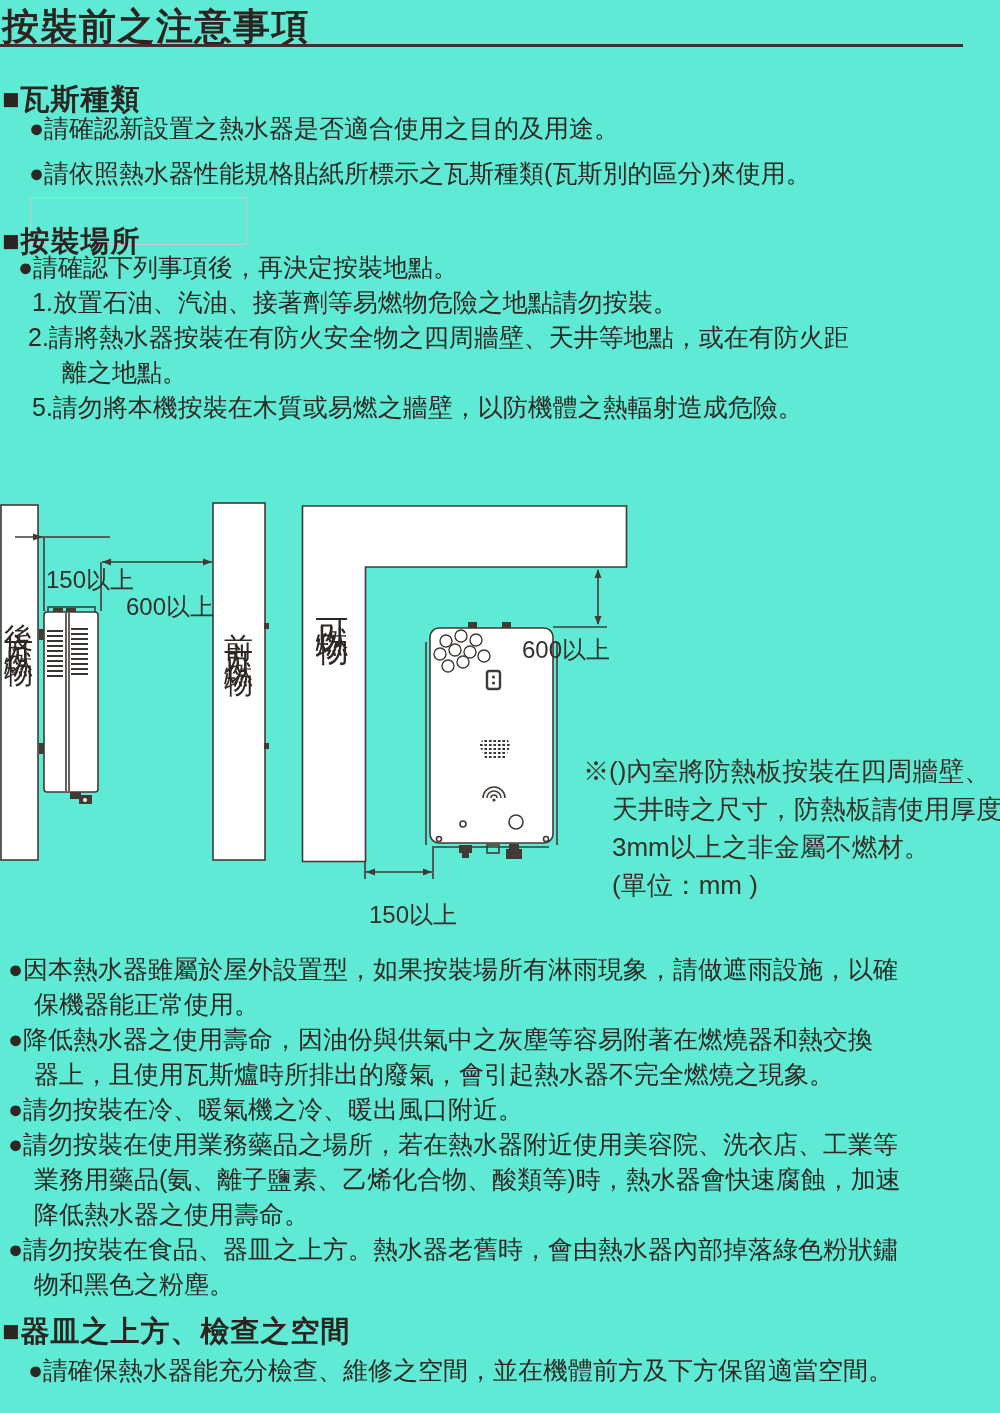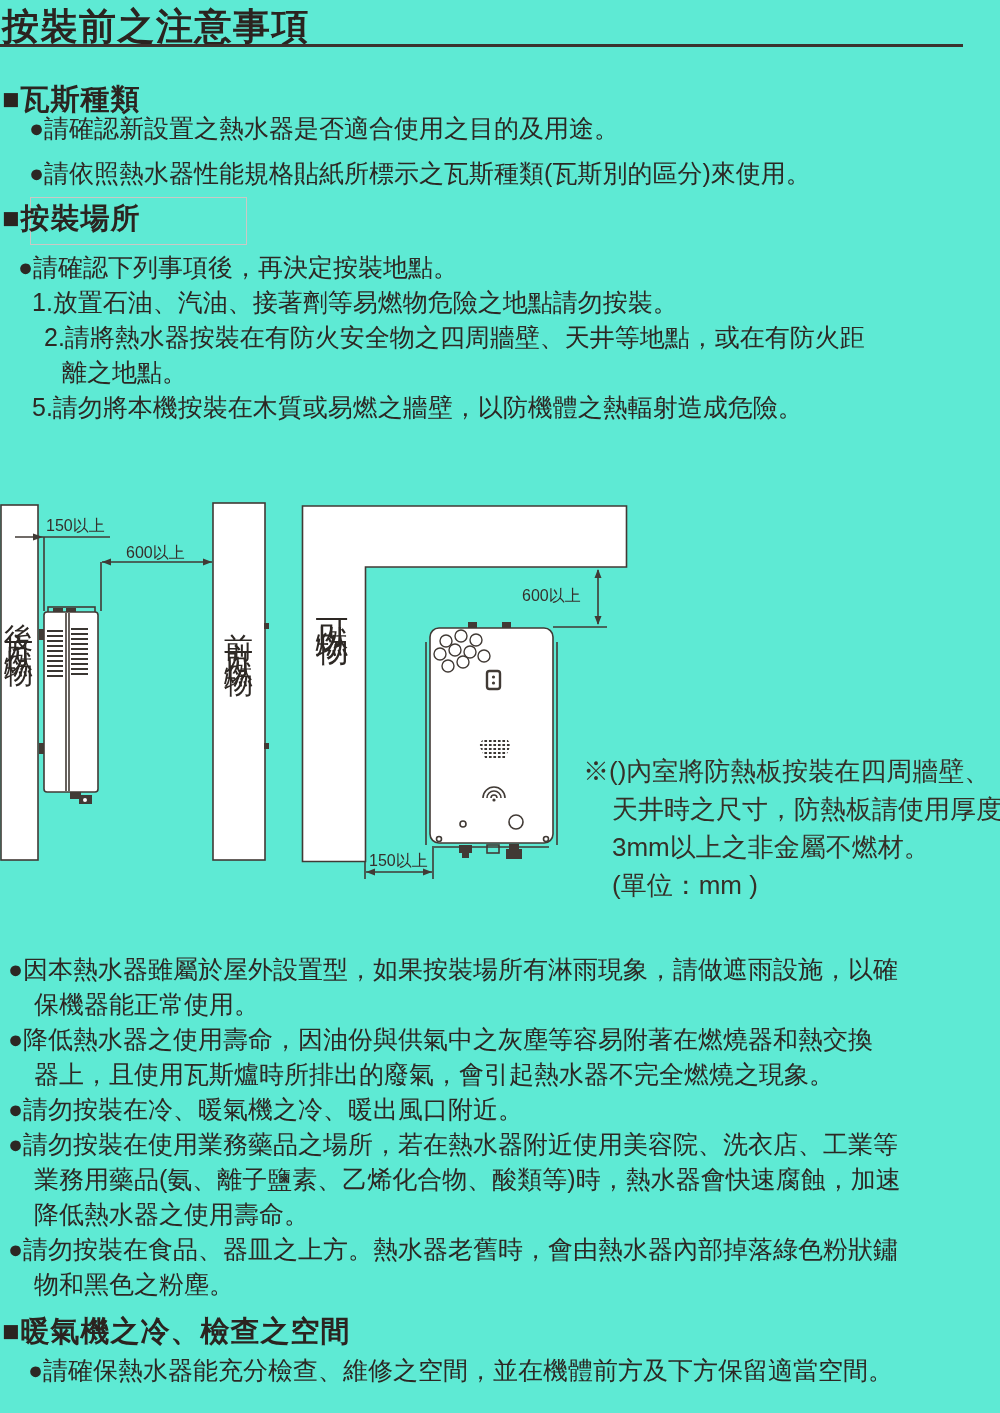--- a/index.html
+++ b/index.html
@@ -4,21 +4,21 @@
 <style>
   html,body{margin:0;padding:0;background:#fff;}
   .page{position:relative;width:1000px;height:1413px;background:#5eead4;overflow:hidden;
         font-family:Liberation Sans, sans-serif;color:#2d2824;}
   .abs{position:absolute;white-space:nowrap;}
   .title{font-size:37px;font-weight:bold;letter-spacing:1.5px;color:#2b2420;}
   .rule{position:absolute;left:0;top:44px;width:963px;height:2.5px;background:#3b332e;}
   .h2{font-size:29px;font-weight:bold;letter-spacing:1px;color:#2b2420;}
   .line{font-size:25px;line-height:28px;color:#2d2824;}
   .headbox{position:absolute;left:30px;top:197px;width:215px;height:46px;border:1px solid #ccc8c4;}
-  .dim{font-size:16px;color:#36302c;}
+  .dim{font-size:24px;color:#36302c;margin-top:48px;}
   .vlabel{position:absolute;writing-mode:vertical-rl;text-orientation:upright;
           font-size:29px;letter-spacing:9px;color:#2d2824;line-height:1;}
   .vlabel.big{font-size:33px;letter-spacing:8px;}
   .note{position:absolute;left:583px;top:752px;width:420px;font-size:26px;line-height:38px;color:#363028;}
   .note div{white-space:nowrap;}
   .note div + div{margin-left:29px;}
   .grille{position:absolute;background:repeating-linear-gradient(180deg,#3a3632 0 2.4px,transparent 2.4px 5px);}
   .dotgrille{position:absolute;left:479px;top:739px;width:32px;height:20px;
              background-image:radial-gradient(circle,#3a3632 1.2px,transparent 1.4px);
              background-size:4.5px 4px;
@@ -31,24 +31,24 @@
 <div class="page">
 
   <div class="abs title" style="left:2px;top:2px">按裝前之注意事項</div>
   <div class="rule"></div>
 
   <div class="abs h2" style="left:2px;top:80px">■瓦斯種類</div>
   <div class="abs line" style="left:29px;top:114px">●請確認新設置之熱水器是否適合使用之目的及用途。</div>
   <div class="abs line" style="left:29px;top:159px">●請依照熱水器性能規格貼紙所標示之瓦斯種類(瓦斯別的區分)來使用。</div>
 
   <div class="headbox"></div>
-  <div class="abs h2" style="left:2px;top:199px">■按裝場所</div>
+  <div class="abs h2" style="left:2px;top:222px">■按裝場所</div>
   <div class="abs line" style="left:18px;top:253px">●請確認下列事項後，再決定按裝地點。</div>
   <div class="abs line" style="left:32px;top:288px">1.放置石油、汽油、接著劑等易燃物危險之地點請勿按裝。</div>
-  <div class="abs line" style="left:44px;top:323px">2.請將熱水器按裝在有防火安全物之四周牆壁、天井等地點，或在有防火距</div>
+  <div class="abs line" style="left:28px;top:323px">2.請將熱水器按裝在有防火安全物之四周牆壁、天井等地點，或在有防火距</div>
   <div class="abs line" style="left:62px;top:358px">離之地點。</div>
   <div class="abs line" style="left:32px;top:393px">5.請勿將本機按裝在木質或易燃之牆壁，以防機體之熱輻射造成危險。</div>
 
   <svg class="diagram" width="1000" height="1413" viewBox="0 0 1000 1413">
     <g stroke="#413a35" stroke-width="1.6" fill="none">
 
       <g>
         <rect x="1" y="505" width="37" height="355" fill="#ffffff"></rect>
         <rect x="39" y="629" width="5" height="11" fill="#413a35" stroke="none"></rect>
         <rect x="39" y="743" width="5" height="11" fill="#413a35" stroke="none"></rect>
@@ -167,16 +167,16 @@
   <div class="abs line" style="left:34px;top:990px">保機器能正常使用。</div>
   <div class="abs line" style="left:8px;top:1025px">●降低熱水器之使用壽命，因油份與供氣中之灰塵等容易附著在燃燒器和熱交換</div>
   <div class="abs line" style="left:34px;top:1060px">器上，且使用瓦斯爐時所排出的廢氣，會引起熱水器不完全燃燒之現象。</div>
   <div class="abs line" style="left:8px;top:1095px">●請勿按裝在冷、暖氣機之冷、暖出風口附近。</div>
   <div class="abs line" style="left:8px;top:1130px">●請勿按裝在使用業務藥品之場所，若在熱水器附近使用美容院、洗衣店、工業等</div>
   <div class="abs line" style="left:34px;top:1165px">業務用藥品(氨、離子鹽素、乙烯化合物、酸類等)時，熱水器會快速腐蝕，加速</div>
   <div class="abs line" style="left:34px;top:1200px">降低熱水器之使用壽命。</div>
   <div class="abs line" style="left:8px;top:1235px">●請勿按裝在食品、器皿之上方。熱水器老舊時，會由熱水器內部掉落綠色粉狀鏽</div>
   <div class="abs line" style="left:34px;top:1270px">物和黑色之粉塵。</div>
 
-  <div class="abs h2" style="left:2px;top:1312px">■暖氣機之冷、檢查之空間</div>
+  <div class="abs h2" style="left:2px;top:1312px">■器皿之上方、檢查之空間</div>
   <div class="abs line" style="left:28px;top:1356px">●請確保熱水器能充分檢查、維修之空間，並在機體前方及下方保留適當空間。</div>
 
 </div>
 
 </body></html>

